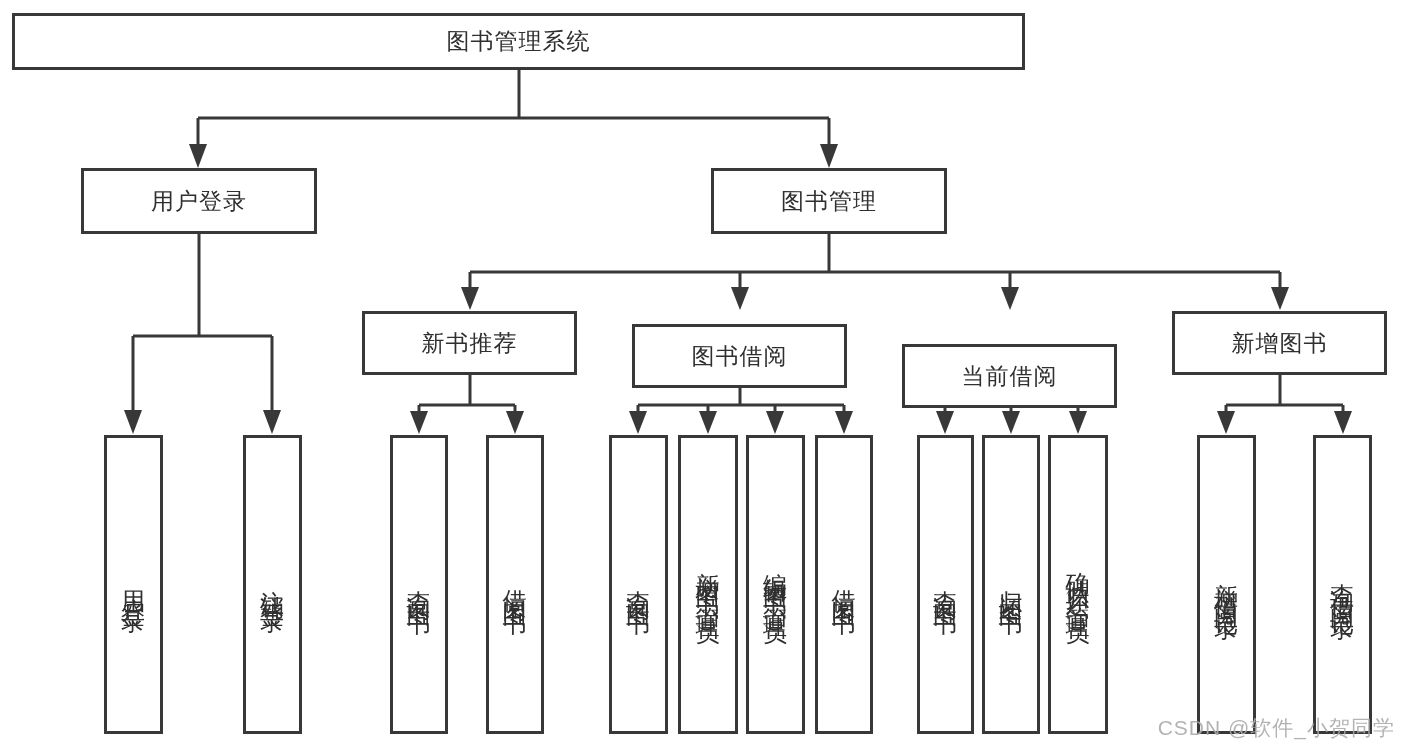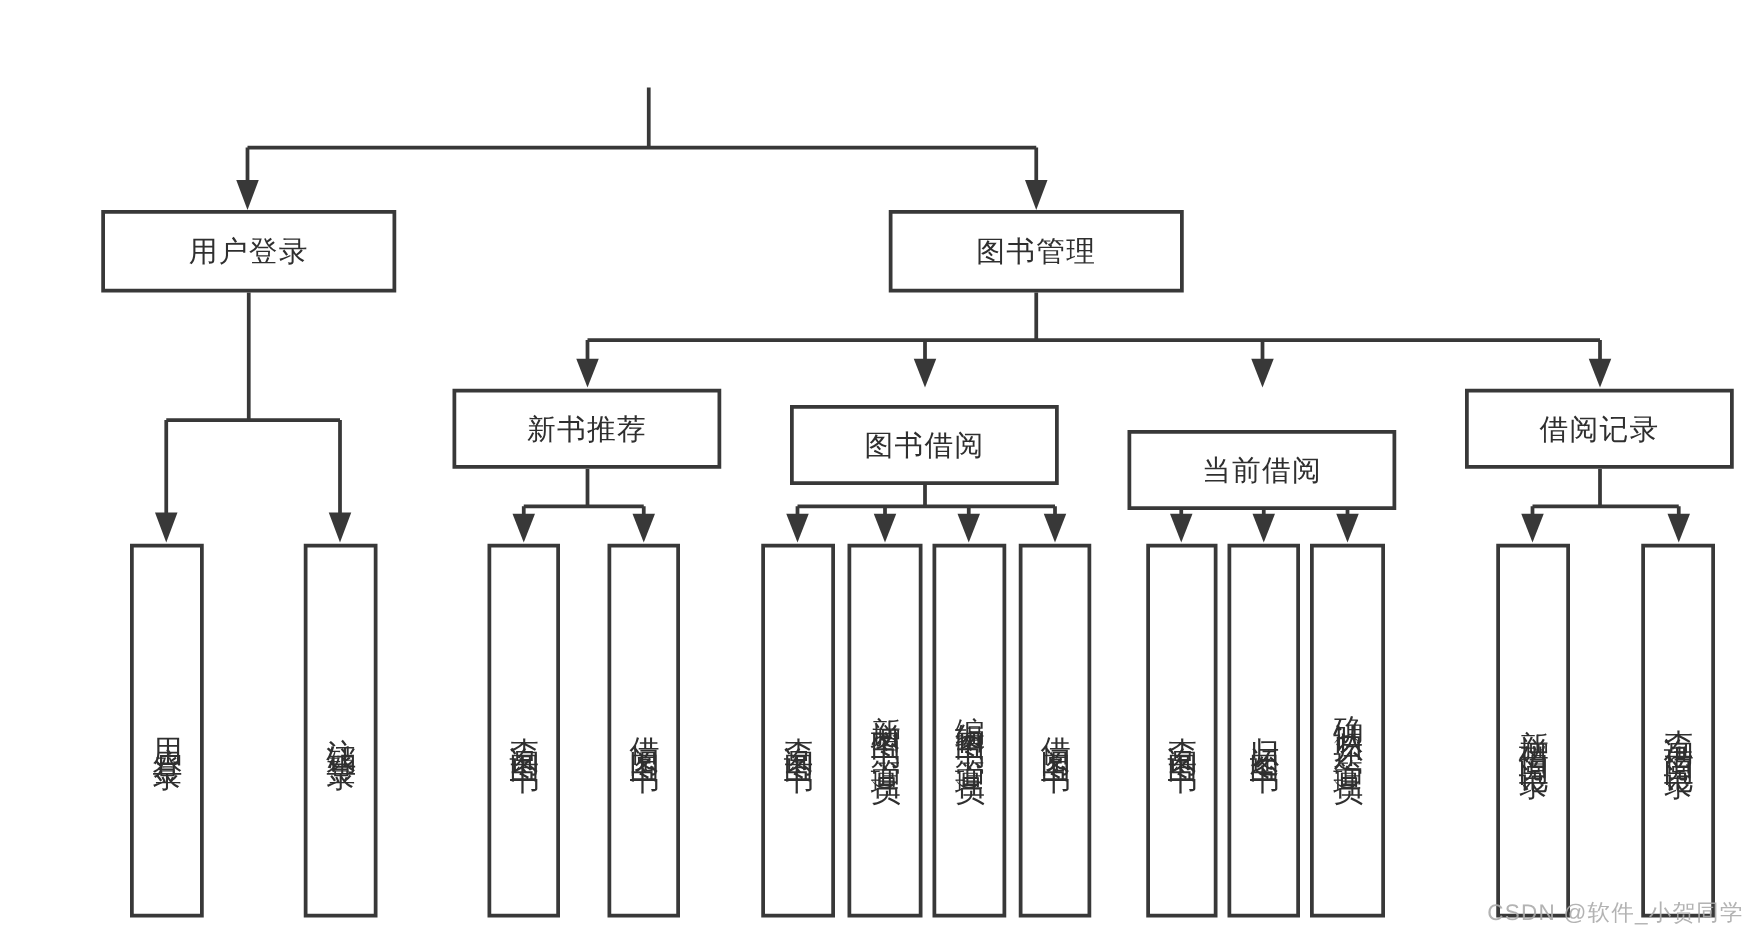--- a/index.html
+++ b/index.html
@@ -47,21 +47,21 @@
     text-orientation: mixed;
     font-size: 24px;
     letter-spacing: 7px;
     line-height: 1.05;
     white-space: nowrap;
   }
   .watermark {
     position: absolute;
     right: 10px;
     bottom: 5px;
-    font-size: 18px;
+    font-size: 21px;
     letter-spacing: 1px;
     color: rgba(171, 171, 171, 0.9);
     z-index: 5;
     white-space: nowrap;
   }
 </style>
 </head>
 <body>
 
 <div class="stage">
@@ -90,39 +90,42 @@
       <polygon points="766,411 784,411 775,434"></polygon>
       <polygon points="835,411 853,411 844,434"></polygon>
       <polygon points="936,411 954,411 945,434"></polygon>
       <polygon points="1002,411 1020,411 1011,434"></polygon>
       <polygon points="1069,411 1087,411 1078,434"></polygon>
       <polygon points="1217,411 1235,411 1226,434"></polygon>
       <polygon points="1334,411 1352,411 1343,434"></polygon>
     </g>
   </svg>
 
+  <div class="box root">
+    <span class="hlabel">图书管理系统</span>
+  </div>
 
   <div class="box l2 l2a">
     <span class="hlabel">用户登录</span>
   </div>
   <div class="box l2 l2b">
     <span class="hlabel">图书管理</span>
   </div>
 
   <div class="box l3 l3a">
     <span class="hlabel">新书推荐</span>
   </div>
   <div class="box l3 l3b">
     <span class="hlabel">图书借阅</span>
   </div>
   <div class="box l3 l3c">
     <span class="hlabel">当前借阅</span>
   </div>
   <div class="box l3 l3d">
-    <span class="hlabel">借阅记录</span>
+    <span class="hlabel">新增图书</span>
   </div>
 
   <div class="box leaf" style="left:104px;width:59px;">
     <span class="vtext">用户登录</span>
   </div>
   <div class="box leaf" style="left:243px;width:59px;">
     <span class="vtext">注销登录</span>
   </div>
 
   <div class="box leaf" style="left:390px;width:58px;">

